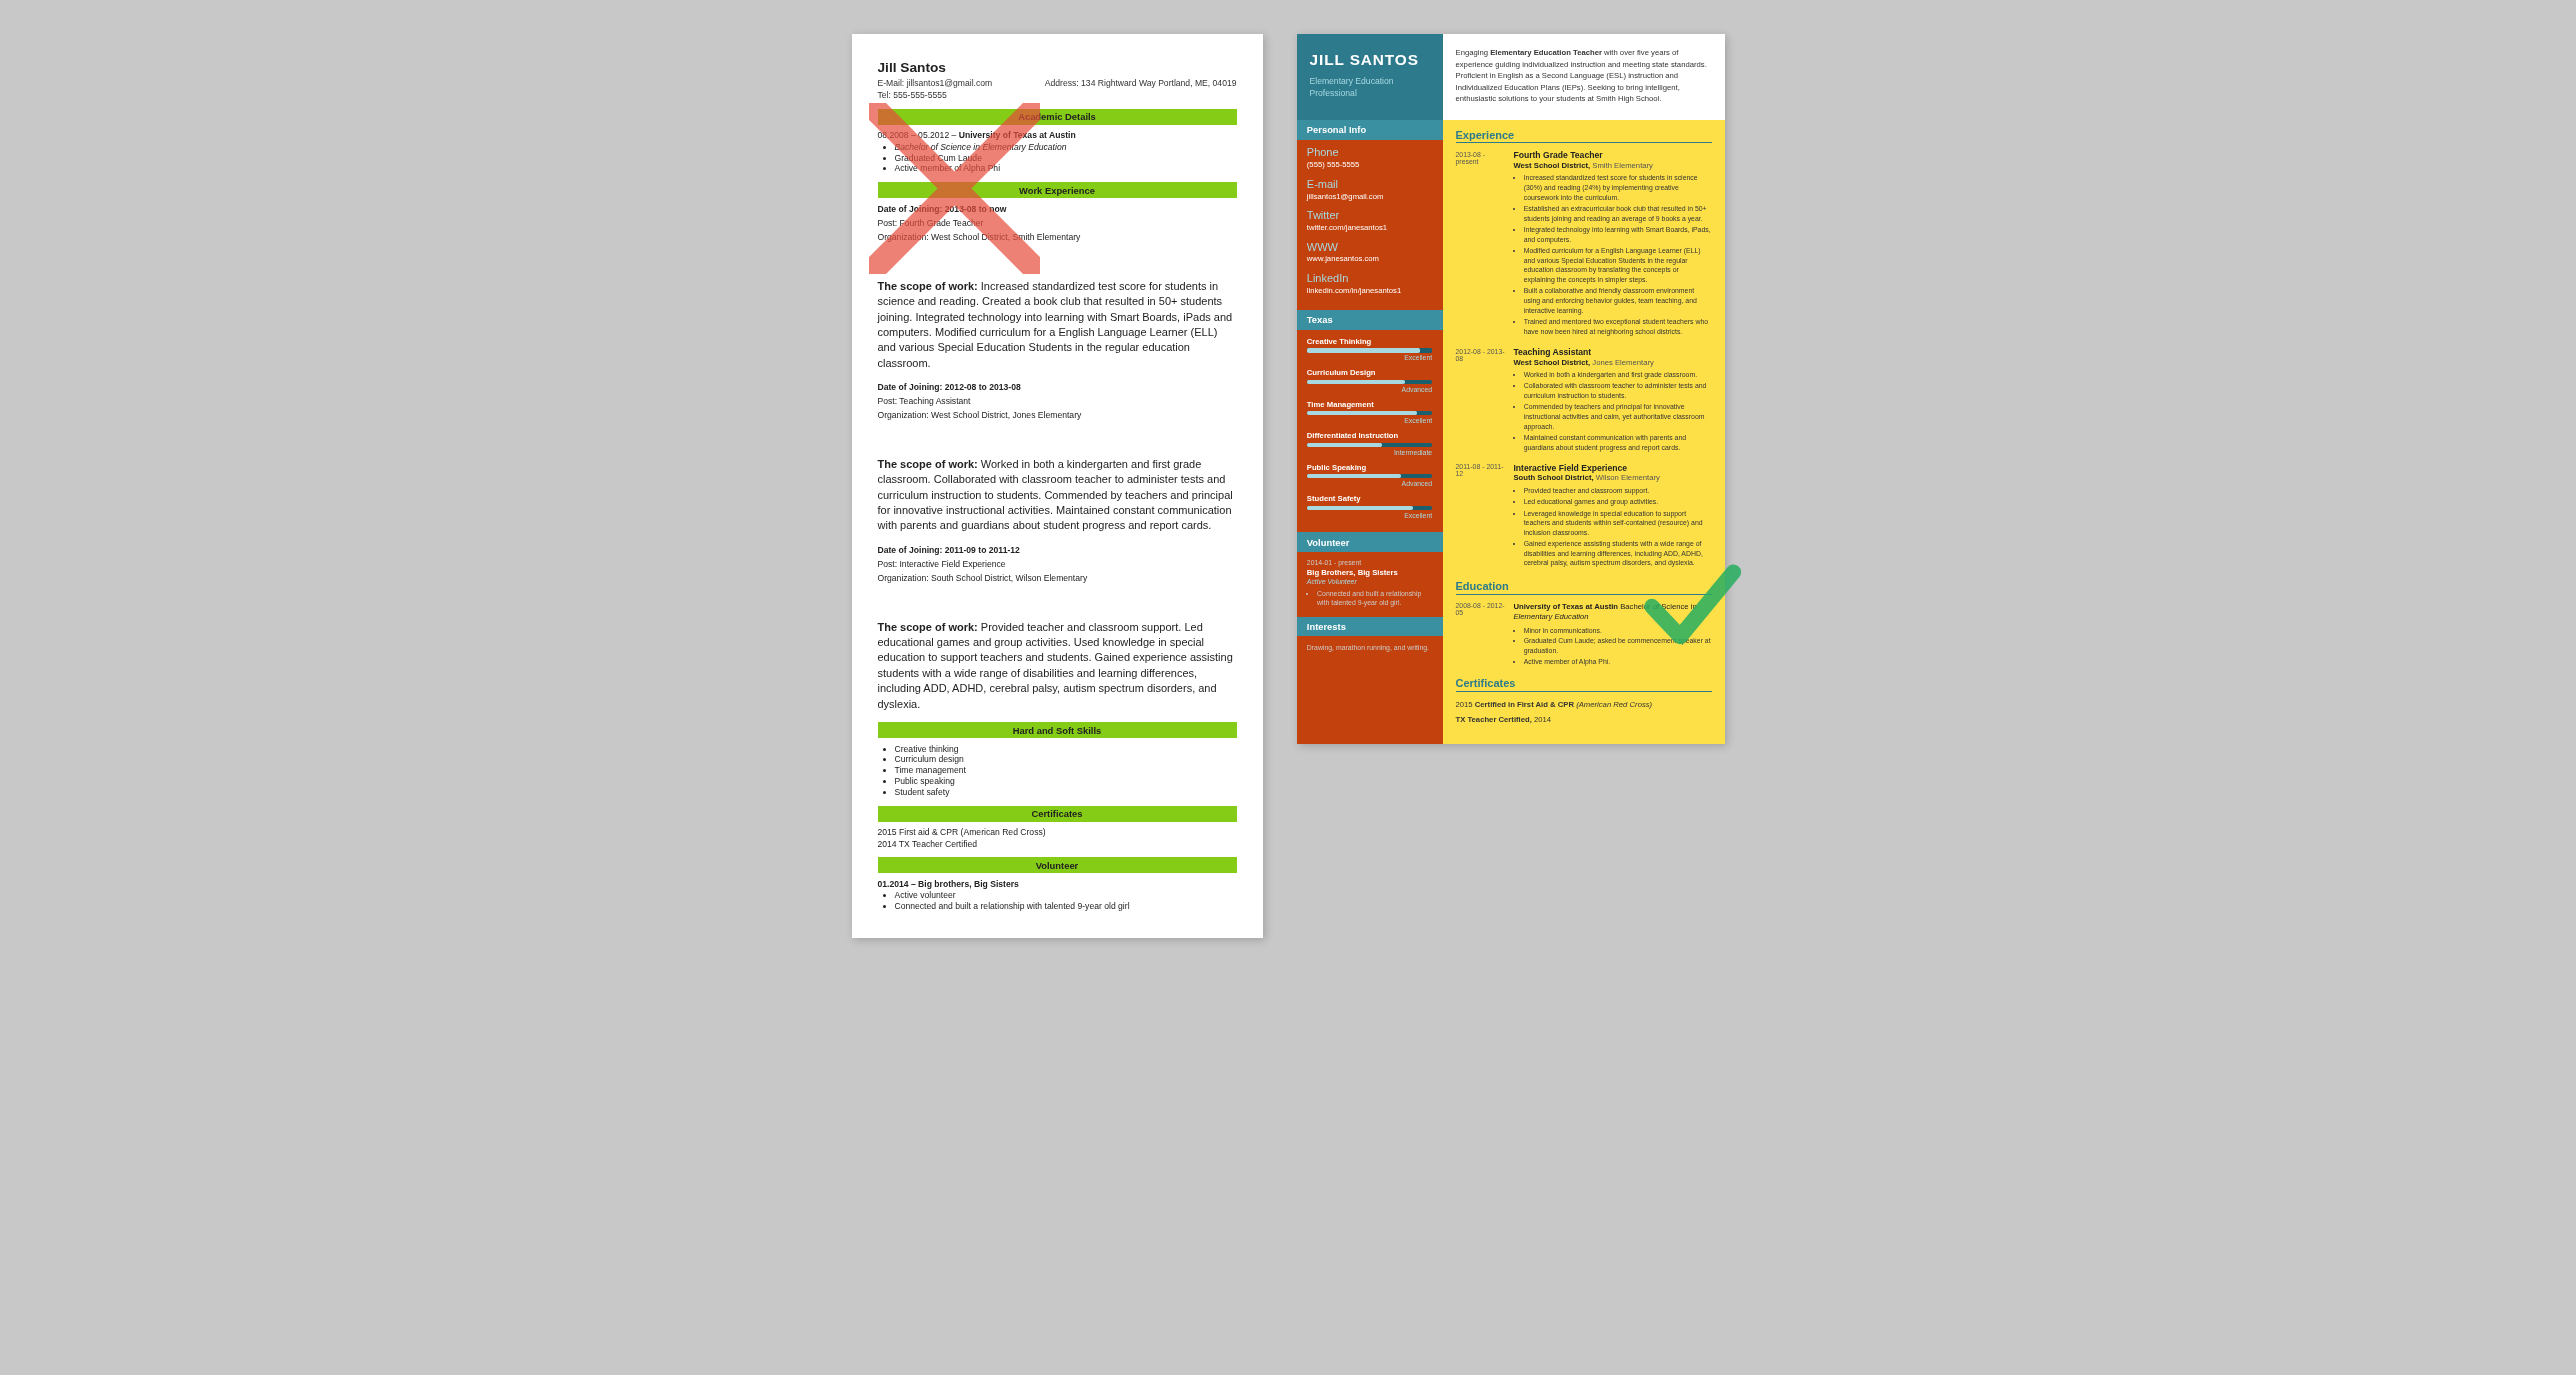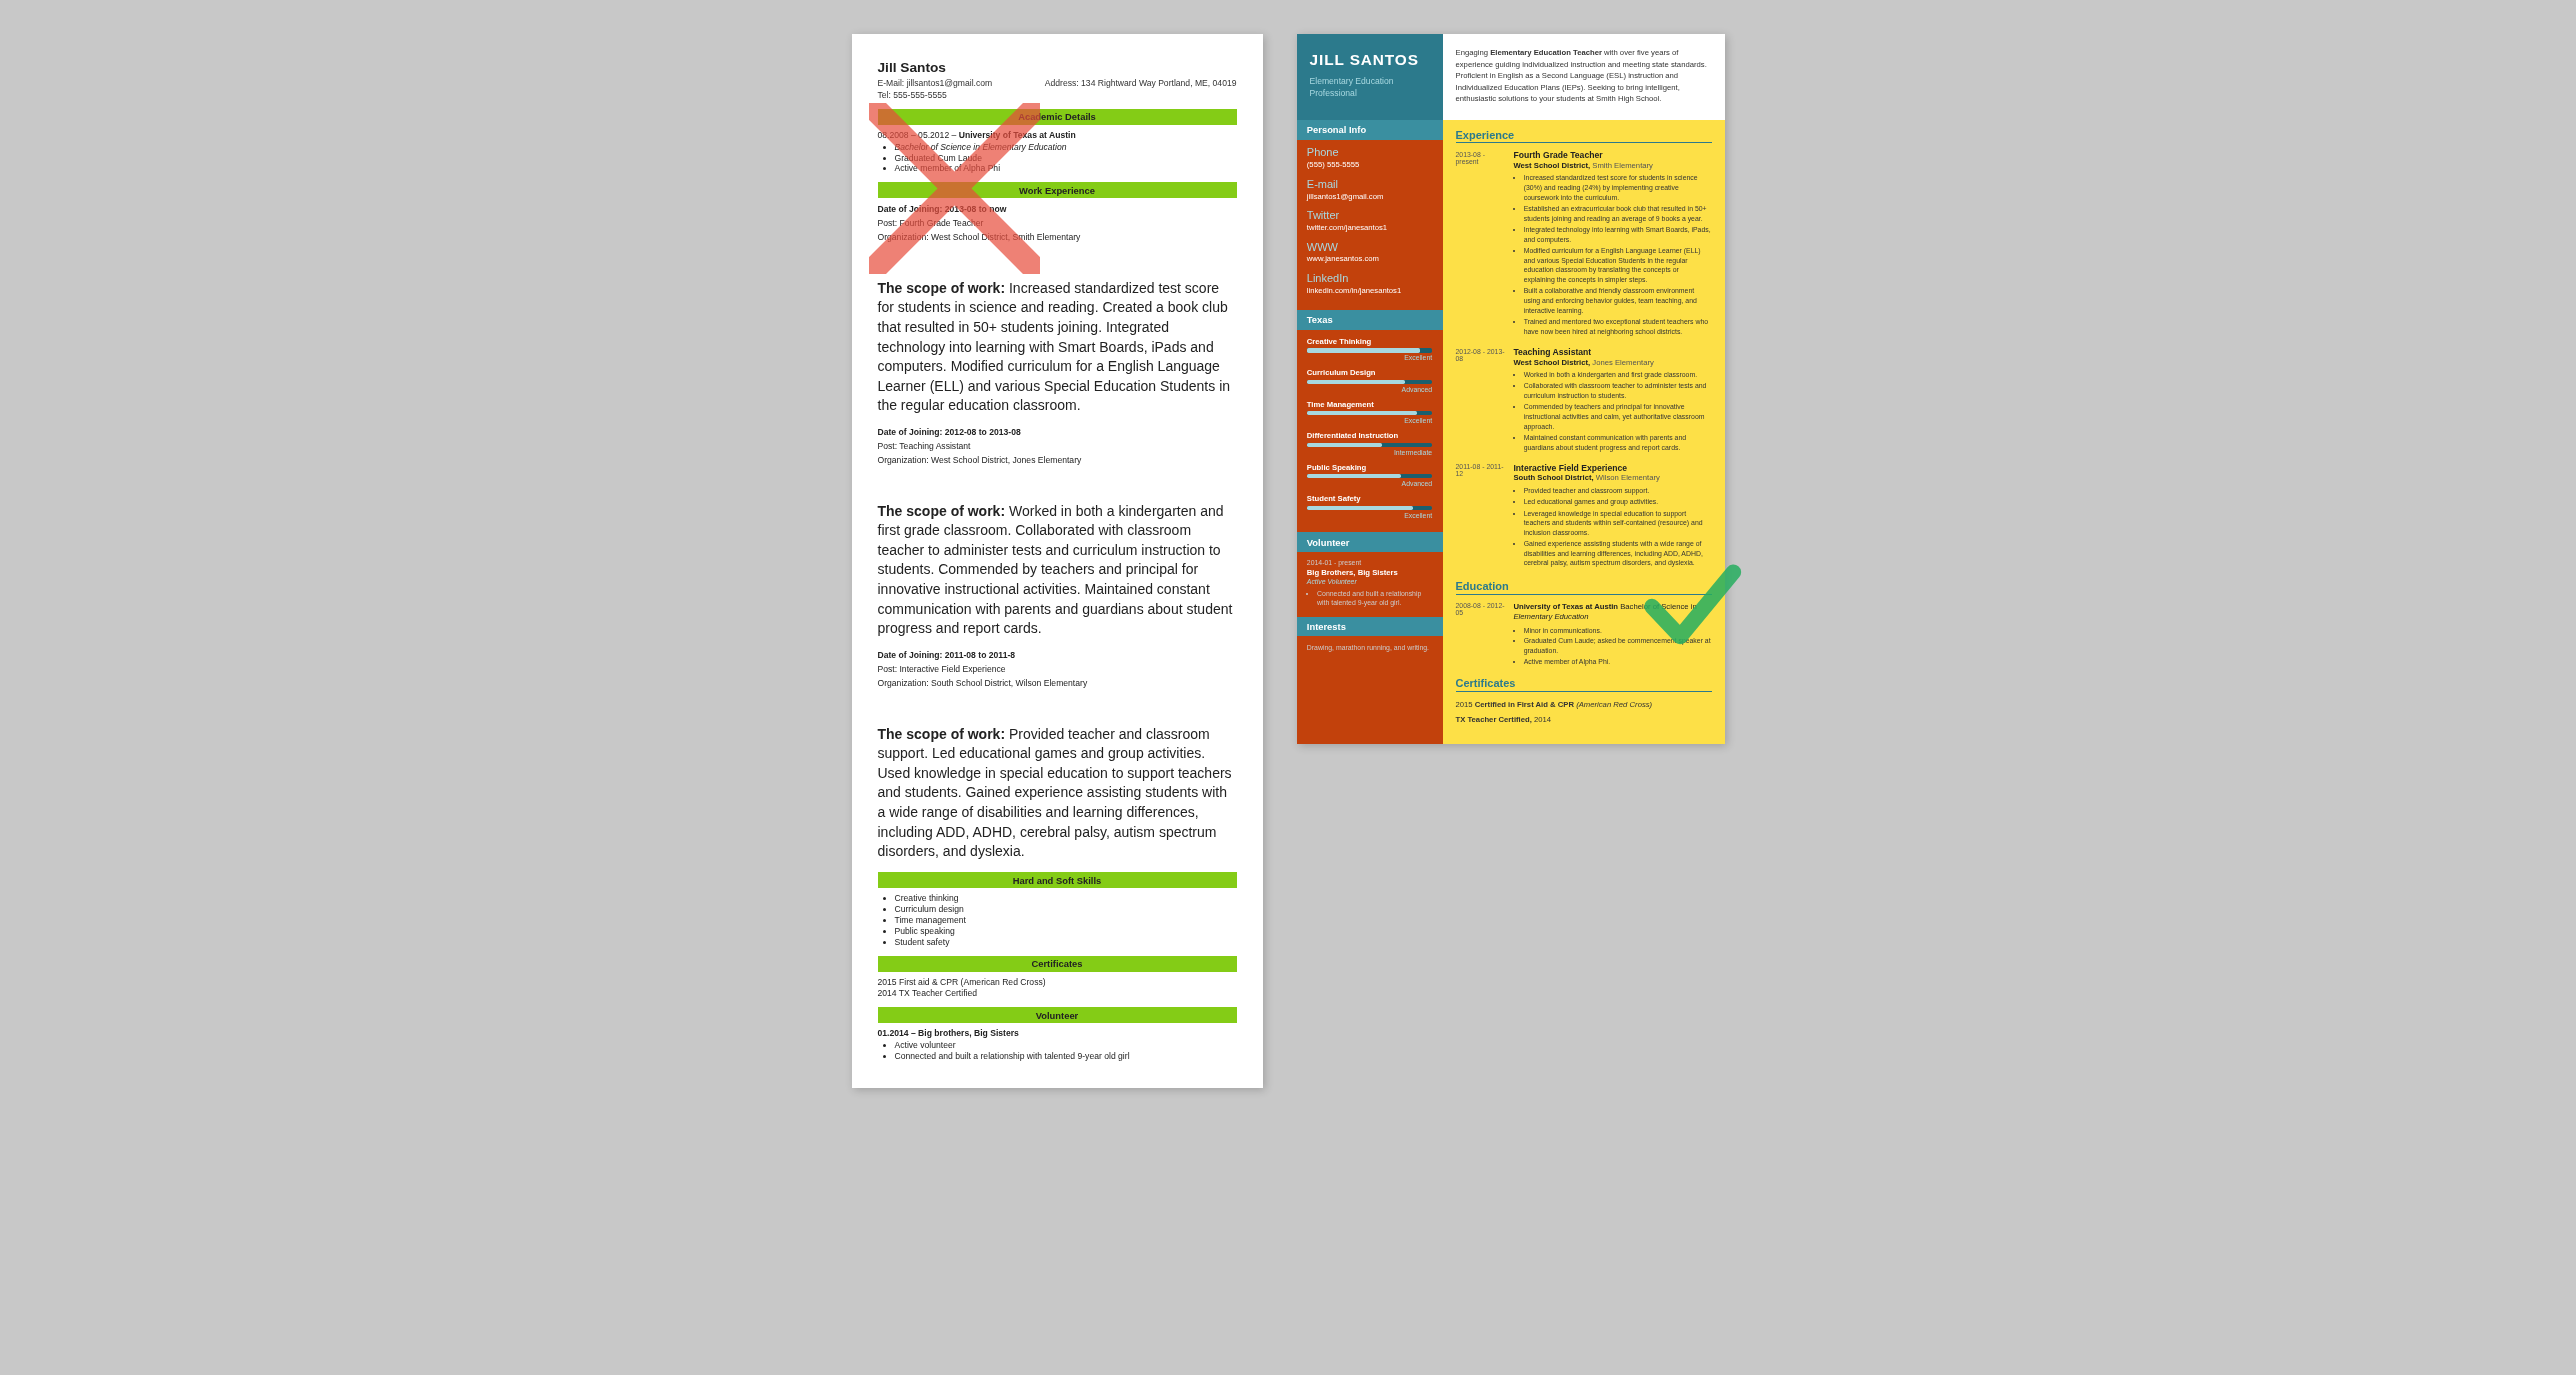--- a/index.html
+++ b/index.html
@@ -78,21 +78,21 @@
       font-size: 8.6px;
       color: #222;
       margin-bottom: 1.7px;
       line-height: 1.4;
     }
     .work-entry .date-line {
       font-weight: bold;
       font-size: 8.6px;
     }
     .work-entry .scope {
-      font-size: 14px;
+      font-size: 11px;
       line-height: 1.4;
       margin-top: 36px;
     }
     .work-entry .scope .bold { font-weight: bold; }
 
     .skills-list {
       margin-left: 69px;
     }
 
     .cert-section p {
@@ -424,21 +424,21 @@
   </div>
 
   <div class="work-entry">
     <p class="date-line">Date of Joining: 2012-08 to 2013-08</p>
     <p>Post: Teaching Assistant</p>
     <p>Organization: West School District, Jones Elementary</p>
     <p class="scope"><span class="bold">The scope of work:</span> <span>Worked in both a kindergarten and first grade classroom. Collaborated with classroom teacher to administer tests and curriculum instruction to students. Commended by teachers and principal for innovative instructional activities. Maintained constant communication with parents and guardians about student progress and report cards.</span></p>
   </div>
 
   <div class="work-entry">
-    <p class="date-line">Date of Joining: 2011-08 to 2011-8</p>
+    <p class="date-line">Date of Joining: 2011-09 to 2011-12</p>
     <p>Post: Interactive Field Experience</p>
     <p>Organization: South School District, Wilson Elementary</p>
     <p class="scope"><span class="bold">The scope of work:</span> <span>Provided teacher and classroom support. Led educational games and group activities. Used knowledge in special education to support teachers and students. Gained experience assisting students with a wide range of disabilities and learning differences, including ADD, ADHD, cerebral palsy, autism spectrum disorders, and dyslexia.</span></p>
   </div>
 
   <div class="section-header">Hard and Soft Skills</div>
   <ul class="skills-list">
     <li>Creative thinking</li>
     <li>Curriculum design</li>
     <li>Time management</li>

